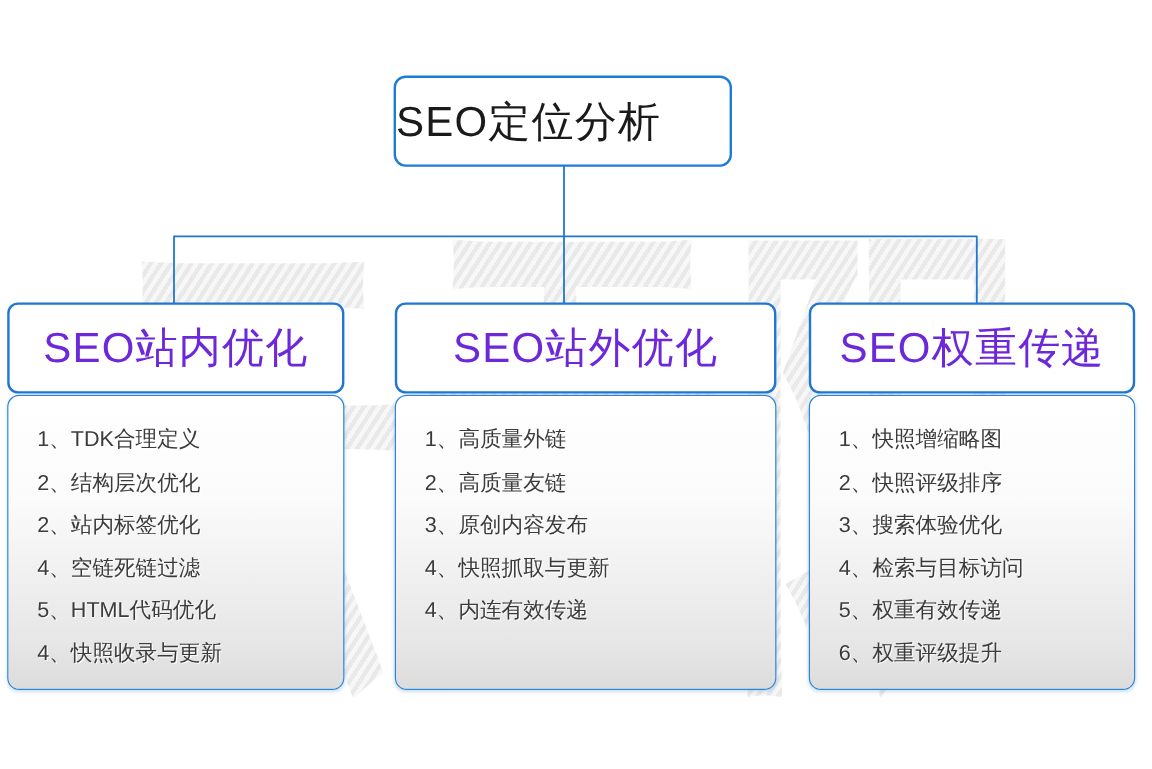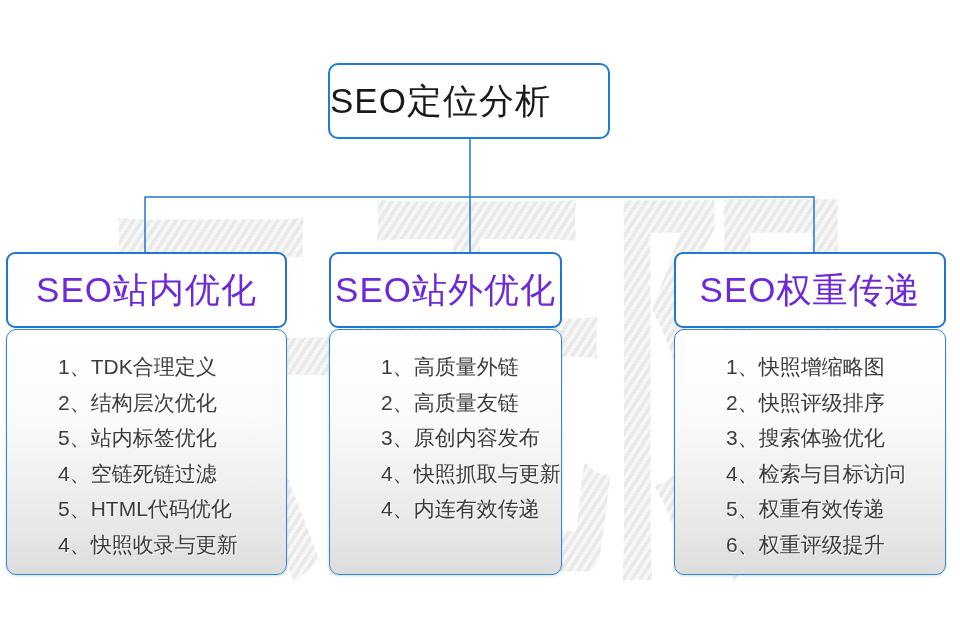--- a/index.html
+++ b/index.html
@@ -60,21 +60,21 @@
     letter-spacing: 1px;
   }
 
   
   .branch {
     position: absolute;
     top: 252px;
     z-index: 2;
   }
   .branch.col1 { left: 6px;   width: 281px; }
-  .branch.col2 { left: 329px; width: 233px; }
+  .branch.col2 { left: 329px; width: 318px; }
   .branch.col3 { left: 674px; width: 272px; }
 
   .branch-header {
     width: 100%;
     height: 76px;
     background: #ffffff;
     border: 2px solid #2176cf;
     border-radius: 9px;
     display: flex;
     align-items: center;
@@ -90,26 +90,25 @@
     height: 246px;
     border: 1px solid #2e86d2;
     border-radius: 10px;
     background: linear-gradient(180deg, #ffffff 0%, #fbfbfb 35%, #e6e6e6 85%, #dcdcdc 100%);
     box-shadow: 0 1px 3px rgba(110, 165, 220, 0.35);
     padding: 19px 10px 0 24px;
   }
 
   .branch-list { list-style: none; }
   .branch-list li {
-    font-size: 21px;
+    font-size: 18px;
     line-height: 35.5px;
     color: #3b3b3b;
     text-shadow: 1px 1px 0 rgba(255,255,255,0.9);
     white-space: nowrap;
-    margin-left: 27px;
   }
 </style>
 </head>
 <body>
 
 <div class="canvas">
 
   <div class="watermark">云无限</div>
 
   <svg class="connectors" viewBox="0 0 960 641" xmlns="http://www.w3.org/2000/svg">
@@ -127,21 +126,21 @@
   </div>
 
   <div class="branch col1">
     <div class="branch-header">
       <span>SEO站内优化</span>
     </div>
     <div class="branch-body">
       <ul class="branch-list">
         <li>1、TDK合理定义</li>
         <li>2、结构层次优化</li>
-        <li>5、站内标签优化</li>
+        <li>2、站内标签优化</li>
         <li>4、空链死链过滤</li>
         <li>5、HTML代码优化</li>
         <li>4、快照收录与更新</li>
       </ul>
     </div>
   </div>
 
   <div class="branch col2">
     <div class="branch-header">
       <span>SEO站外优化</span>

